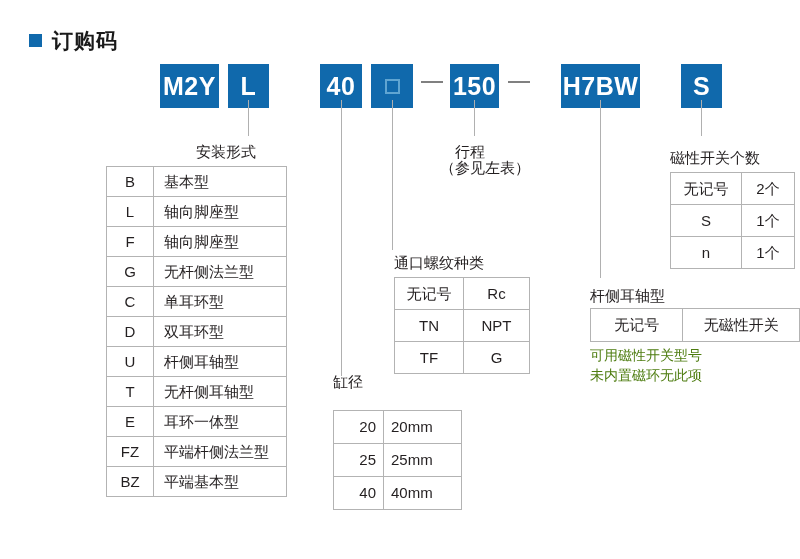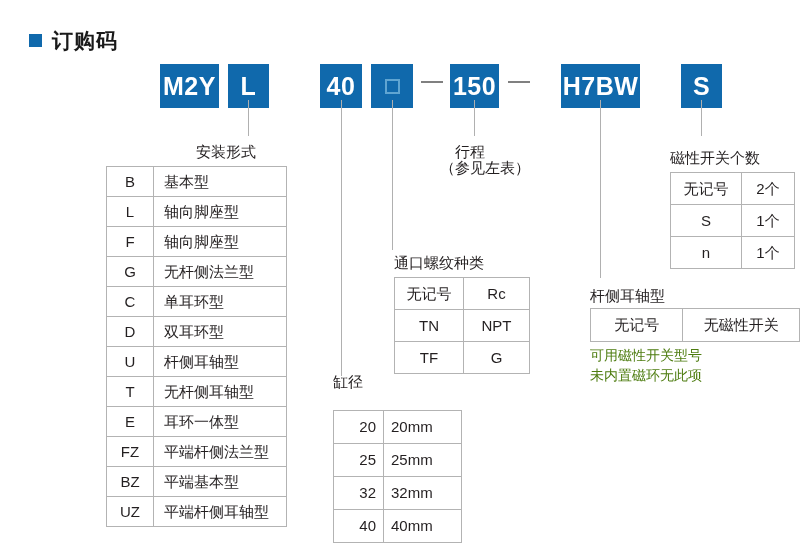--- a/index.html
+++ b/index.html
@@ -209,43 +209,35 @@
         <td class="c2">耳环一体型</td>
       </tr>
     <tr>
         <td class="c1">FZ</td>
         <td class="c2">平端杆侧法兰型</td>
       </tr>
     <tr>
         <td class="c1">BZ</td>
         <td class="c2">平端基本型</td>
       </tr>
-    <tr>
-        <td class="c1">UZ</td>
-        <td class="c2">平端杆侧耳轴型</td>
-      </tr>
   </tbody>
 </table>
 
 <div class="caption" style="left:333px;top:372px;">缸径</div>
 <table class="spec-table" id="bore-table">
   <tbody>
     <tr>
         <td class="c1">20</td>
         <td class="c2">20mm</td>
       </tr>
     <tr>
         <td class="c1">25</td>
         <td class="c2">25mm</td>
       </tr>
     <tr>
-        <td class="c1">32</td>
-        <td class="c2">32mm</td>
-      </tr>
-    <tr>
         <td class="c1">40</td>
         <td class="c2">40mm</td>
       </tr>
   </tbody>
 </table>
 
 <div class="caption" style="left:394px;top:253px;">通口螺纹种类</div>
 <table class="spec-table" id="port-table">
   <tbody>
     <tr>

